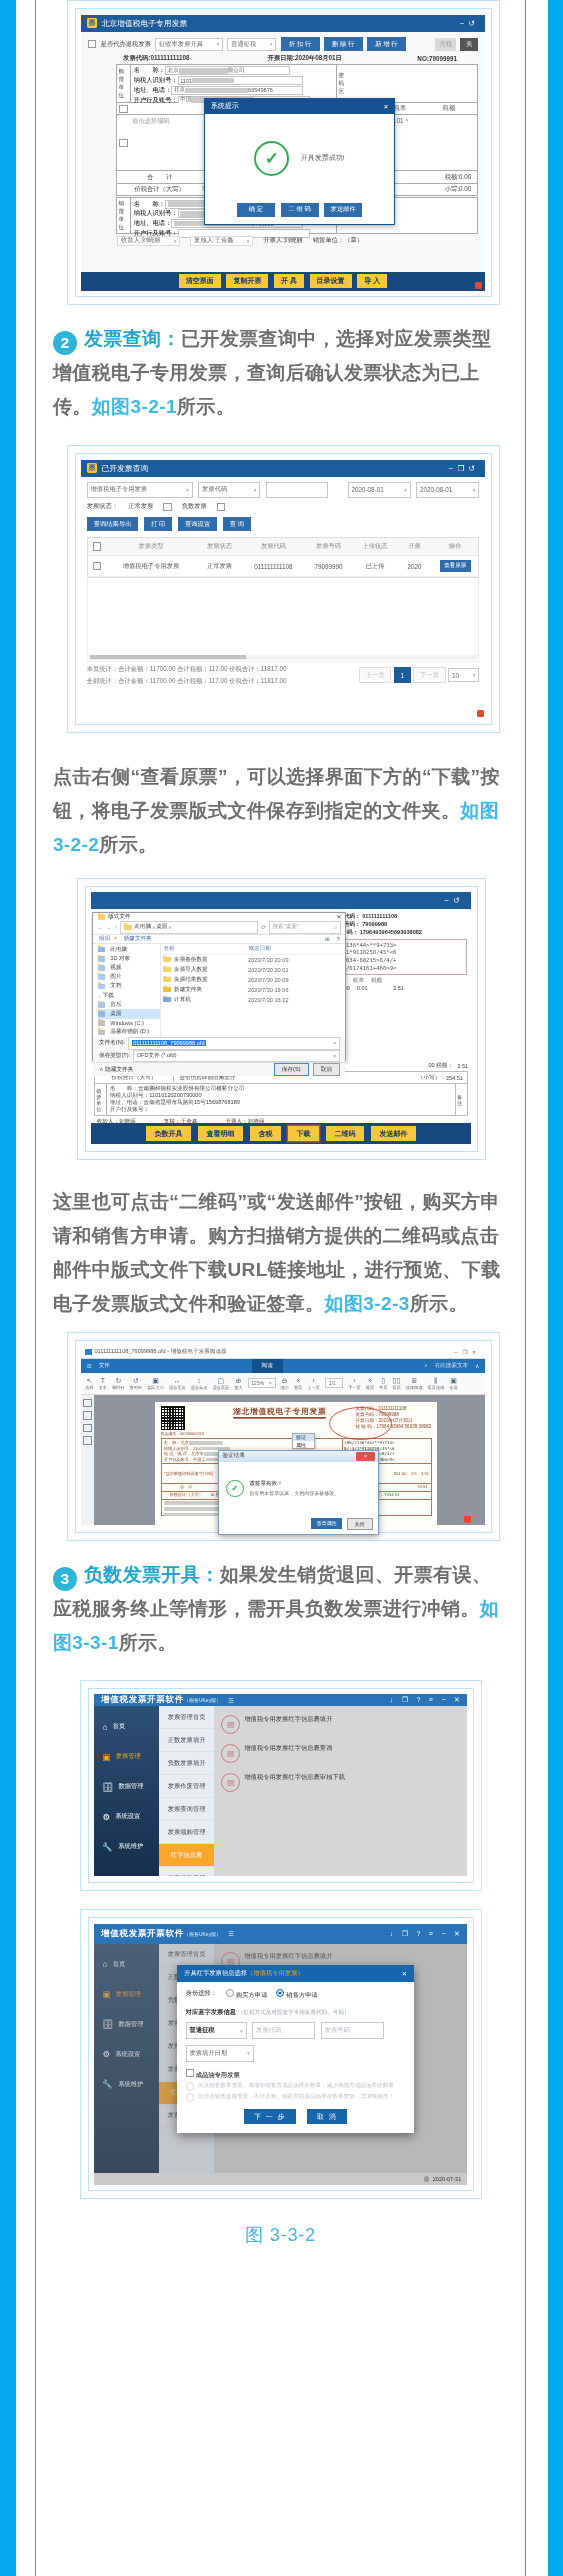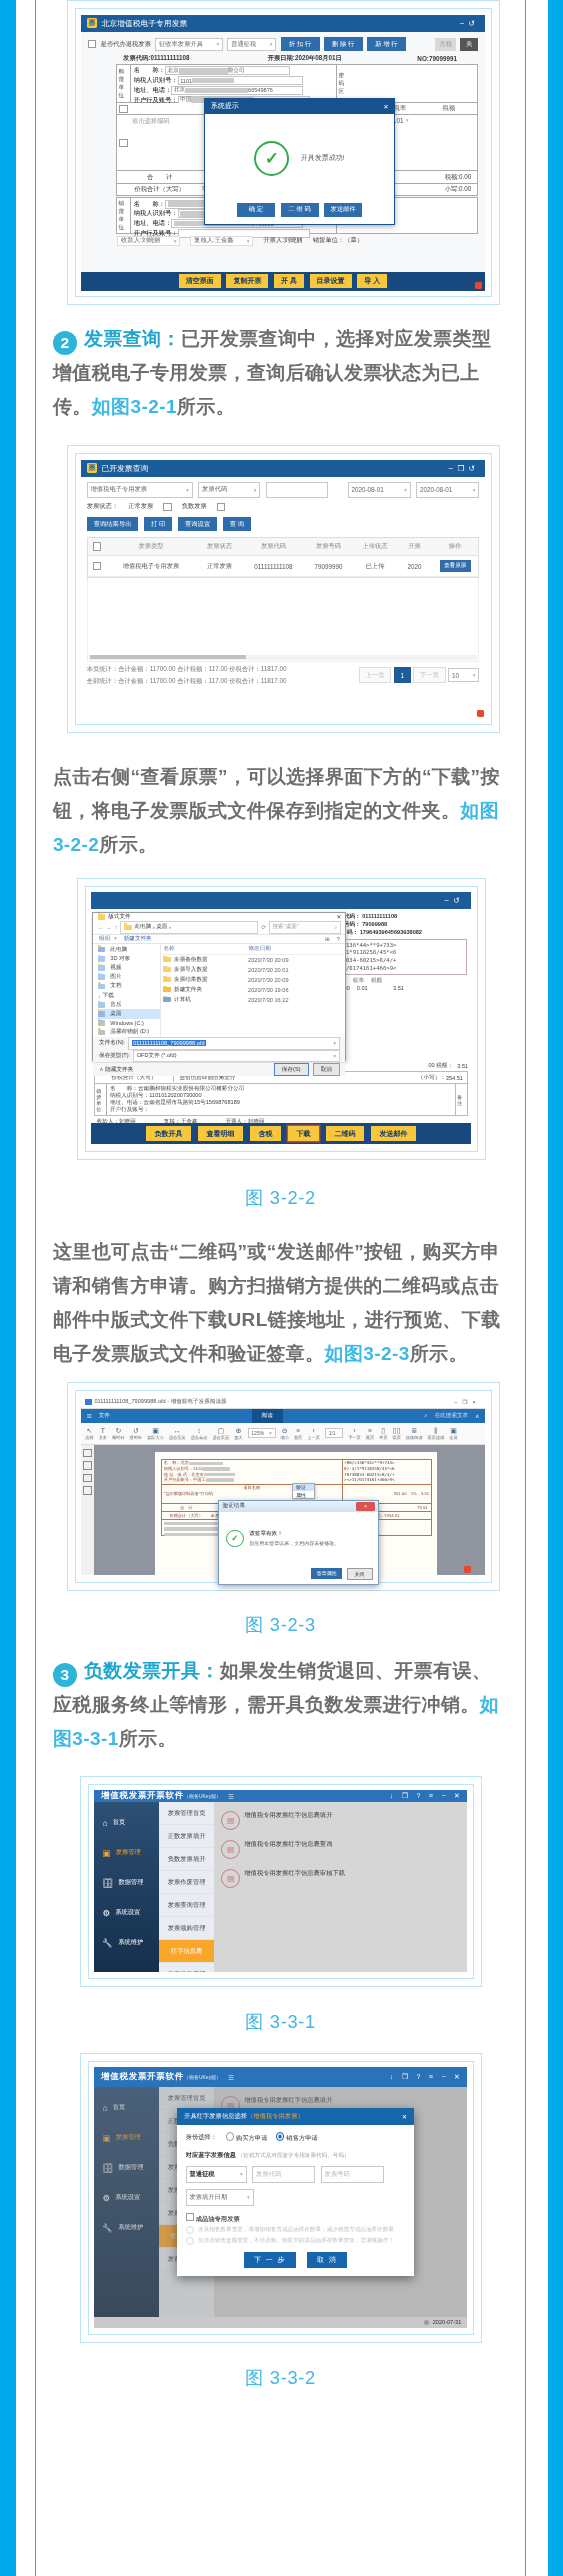--- a/index.html
+++ b/index.html
@@ -617,21 +617,20 @@
         <span class="btny">负数开具</span>
         <span class="btny">查看明细</span>
         <span class="btny">含税</span>
         <span class="btny" style="box-shadow:0 0 0 1.4px #e03b2f">下载</span>
         <span class="btny">二维码</span>
         <span class="btny">发送邮件</span>
       </div>
     </div>
   </div>
     </div>
-  <div class="caption" style="margin-top:25px">图 3-2-2</div>
 
   <p class="para" style="margin-top:25px"><span>这里也可点击“二维码”或“发送邮件”按钮，购买方申请和销售方申请。购方扫描销方提供的二维码或点击邮件中版式文件下载URL链接地址，进行预览、下载电子发票版式文件和验证签章。</span><span class="plink">如图3-2-3</span><span>所示。</span></p>
 
   <div class="shot s4">
       <div class="shot-in">
     <div class="w4">
       <div class="cap">
         <span style="width:6.3px;height:6.3px;background:#2d7fd3;margin-right:2.8px"></span>
         <span style="flex:1">011111111108_79099988.ofd - 增值税电子发票阅读器</span>
         <span style="letter-spacing:5px;color:#555"><span>−</span><span>❐</span><span>×</span></span>
@@ -732,20 +731,36 @@
             </span>
       </div>
       <div class="docarea">
         <div class="rail">
           <span style="width:6.3px;height:6.3px;border:0.7px solid #888"></span>
           <span style="width:6.3px;height:6.3px;border:0.7px solid #888"></span>
           <span style="width:6.3px;height:6.3px;border:0.7px solid #888"></span>
           <span style="width:6.3px;height:6.3px;border:0.7px solid #888"></span>
         </div>
         <div class="page4">
+          <div style="display:flex">
+            <div>
+              <div class="qr"></div>
+              <div style="font-size:3.9px;margin-top:0.7px">机器编号：66700000223</div>
+            </div>
+            <div style="flex:1;text-align:center;position:relative">
+              <span class="inv4title">湖北增值税电子专用发票</span>
+              <span class="stamp"></span>
+            </div>
+            <div class="i4" style="width:76px">
+              <div>发票代码：011111111108</div>
+                  <div>发票号码：79099988</div>
+                  <div>开票日期：2020年07月30日</div>
+                  <div>校 验 码：17964 93964 56939 38082</div>
+            </div>
+          </div>
           <div class="box4" style="margin-top:2.8px;height:24px">
             <div style="flex:1;padding:0.7px 2.1px">
               <div><span>名　称：北京</span><span class="rd" style="width:34px;height:3.5px"></span></div>
               <div><span>纳税人识别号：1101</span><span class="rd" style="width:28px;height:3.5px"></span></div>
               <div><span>地 址、电 话：北京市</span><span class="rd" style="width:31px;height:3.5px"></span></div>
               <div><span>开户行及账号：中国工</span><span class="rd" style="width:28px;height:3.5px"></span></div>
             </div>
             <div style="width:85px;border-left:0.7px solid #b4754f;padding:0.7px 1.4px;font-family:'DejaVu Sans Mono',monospace;font-size:4.2px;line-height:5.6px;color:#444">
               <div>+86/&gt;136*44&gt;**9+733&gt;</div>
                   <div>0/-3/1*9118258/45*&lt;6</div>
@@ -800,21 +815,20 @@
           <div style="background:#fff;display:flex;justify-content:flex-end;gap:4.2px;padding:2.8px 5.6px 4.2px">
             <span class="btnb" style="height:11.3px;padding:0 5.6px;font-size:5px">签章属性</span>
             <span class="wbtn" style="height:10px;font-size:5px">关闭</span>
           </div>
         </div>
         <span class="reddot" style="position:absolute;right:14px;bottom:2.1px"></span>
       </div>
     </div>
   </div>
     </div>
-  <div class="caption" style="margin-top:21px">图 3-2-3</div>
 
   <p class="para"><span class="badge">3</span><span class="ptitle">负数发票开具：</span><span>如果发生销货退回、开票有误、应税服务终止等情形，需开具负数发票进行冲销。</span><span class="plink">如图3-3-1</span><span>所示。</span></p>
 
   <div class="shot s5">
       <div class="shot-in">
     <div class="w5">
       <div class="tb5">
         <span><span class="brand">增值税发票开票软件</span><span class="brandsub">（税务UKey版）</span></span>
         <span>☰</span>
         <span style="margin-left:auto;display:flex;gap:8.5px;font-size:7px">
@@ -870,21 +884,20 @@
               </div>
           <div class="hz">
                 <span class="hico">▤</span>
                 <span>增值税专用发票红字信息表审核下载</span>
               </div>
         </div>
       </div>
     </div>
   </div>
     </div>
-  <div class="caption" style="margin-top:22.6px">图 3-3-1</div>
 
 
   <div class="shot s6">
       <div class="shot-in">
     <div class="w5">
       <div class="tb5">
         <span><span class="brand">增值税发票开票软件</span><span class="brandsub">（税务UKey版）</span></span>
         <span>☰</span>
         <span style="margin-left:auto;display:flex;gap:8.5px;font-size:7px">
           <span>↓</span>

